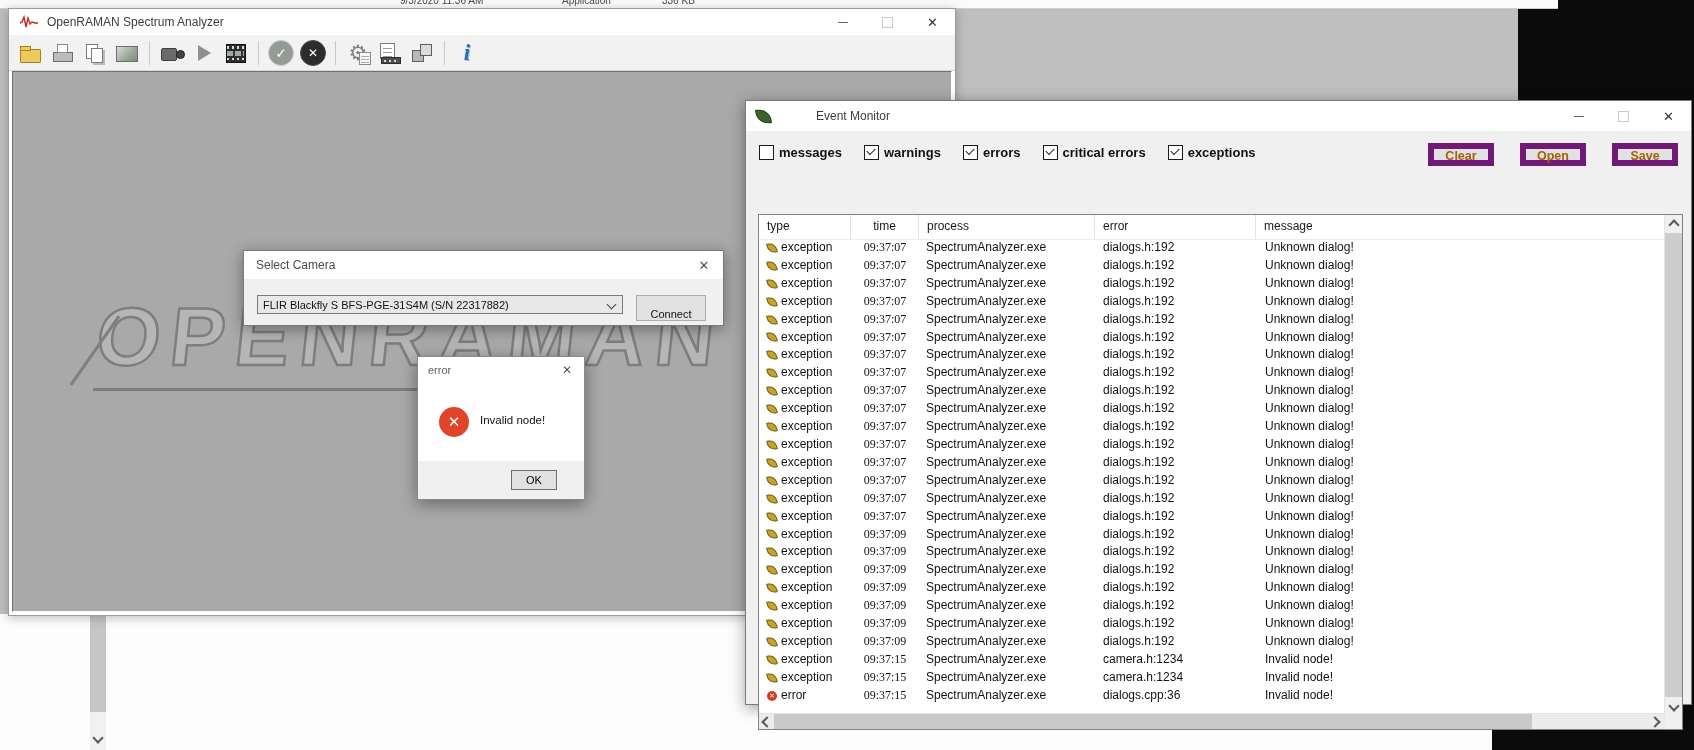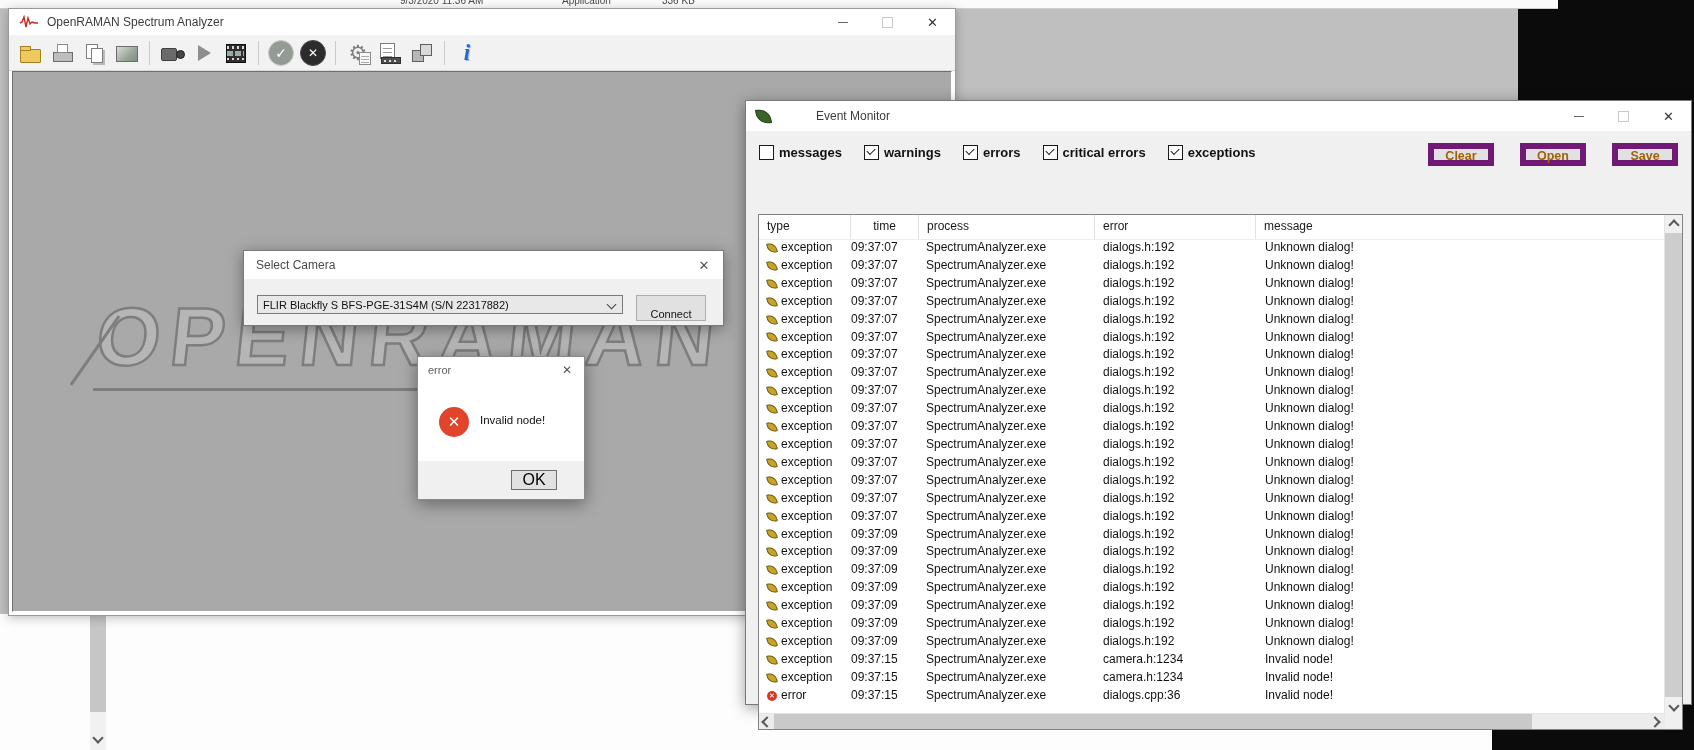--- a/index.html
+++ b/index.html
@@ -97,21 +97,21 @@
   .errdlg{left:417px;top:356px;width:166px;height:142px;background:#fff;border:1px solid #8a8a8a;box-shadow:0 4px 16px rgba(0,0,0,.4);}
   .errdlg .titlebar{height:26px;}
   .errdlg .titletext{margin-left:10px;color:#5f5f5f;font-size:11px;}
   .errdlg .wc{width:34px;font-size:12px;color:#555;}
   .errbody{position:absolute;left:0;top:26px;width:100%;height:78px;background:#fff;}
   .erricon{position:absolute;left:21px;top:24px;width:30px;height:30px;border-radius:50%;background:#e0442a;
      color:#fff;display:flex;align-items:center;justify-content:center;font-size:15px;font-weight:bold;}
   .errmsg{position:absolute;left:62px;top:31px;font-size:11.5px;color:#111;}
   .errfooter{position:absolute;left:0;bottom:0;width:100%;height:38px;background:#f0f0f0;}
   .ok-btn{position:absolute;left:93px;top:9px;width:46px;height:20px;background:#e1e1e1;border:1px solid #6e6e6e;
-     font-size:16px;font-family:inherit;padding:0;}
+     font-size:11px;font-family:inherit;padding:0;}
 
   
   .evmon{left:745px;top:100px;width:945px;height:603px;}
   .evmon .titlebar{height:30px;gap:36px;}
   .leaf{width:13px;height:13px;margin:0 9px 0 10px;background:#3a6428;border:1px solid #1f3a14;
         border-radius:0 85% 0 85%;transform:rotate(-8deg);}
   .filter-row{position:absolute;left:13px;top:44px;display:flex;gap:22px;align-items:center;}
   .filter{display:flex;align-items:center;gap:5px;}
   .cb{width:13px;height:13px;background:#fff;border:1px solid #1a1a1a;position:relative;flex:none;}
   .cb.on::after{content:"";position:absolute;left:2px;top:2px;width:7px;height:4px;
@@ -123,21 +123,21 @@
   .evtable{position:absolute;left:12px;top:82px;width:925px;height:516px;background:#fff;border:1px solid #828282;box-sizing:border-box;margin-top:31px;}
   .thead{position:absolute;left:0;top:0;width:906px;height:24px;display:grid;
      grid-template-columns:92px 68px 176px 161px 1fr;border-bottom:1px solid #ededed;}
   .hcell{font-size:12px;color:#1a1a1a;line-height:23px;padding-left:8px;border-right:1px solid #e2e2e2;overflow:hidden;}
   .hcell.c1{text-align:center;padding-left:0;}
   .hcell.c4{border-right:none;}
   .trows{position:absolute;left:0;top:24px;width:906px;height:466px;overflow:hidden;}
   .trow{display:grid;grid-template-columns:92px 68px 176px 161px 1fr;height:17.92px;line-height:17.9px;}
   .cell{font-size:12px;color:#121212;white-space:nowrap;overflow:hidden;}
   .cell.c0{padding-left:8px;display:flex;align-items:center;gap:4px;}
-  .cell.c1{text-align:left;}
+  .cell.c1{text-align:center;font-family:Liberation Serif, serif;}
   .cell.c2{padding-left:7px;}
   .cell.c3{padding-left:8px;}
   .cell.c4{padding-left:9px;}
   .evicon{flex:none;display:inline-block;}
   .evicon.exc{width:8px;height:8px;background:#c9a227;border:1px solid #6b5a12;border-radius:0 80% 0 80%;transform:rotate(-10deg);}
   .evicon.err{width:10px;height:10px;background:#d63a20;border-radius:50%;color:#fff;font-size:7px;font-weight:bold;
      text-align:center;line-height:10px;}
   .evicon.err::before{content:"✕";}
   .vsb{position:absolute;right:0;top:0;width:17px;height:501px;background:#f0f0f0;border-left:1px solid #e4e4e4;}
   .vsb .thumb{position:absolute;left:0;top:18px;width:17px;height:464px;background:#cdcdcd;}

